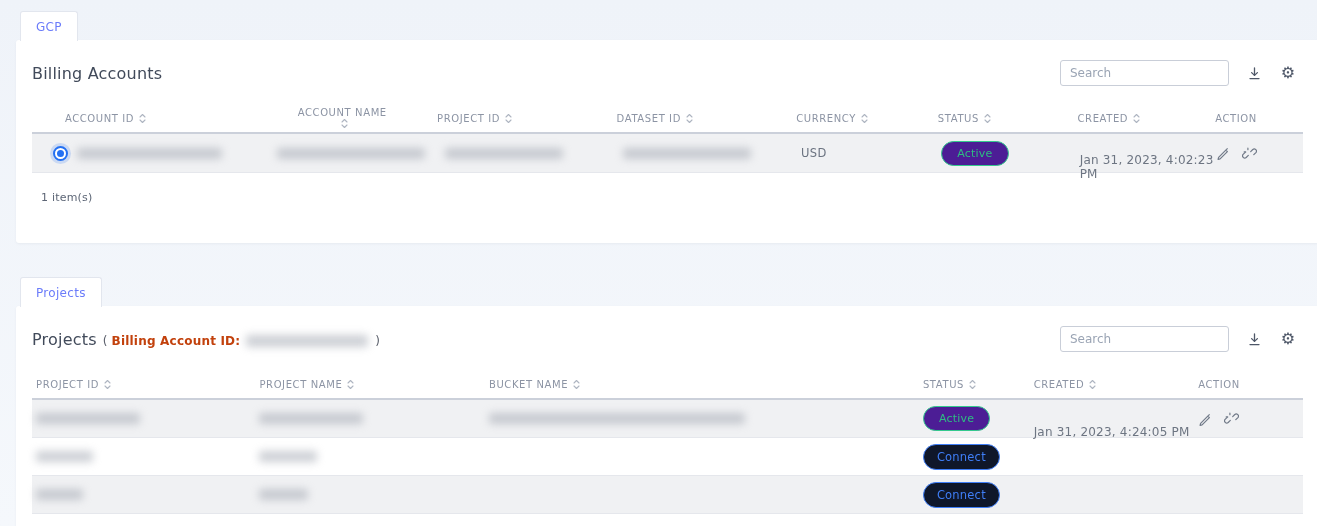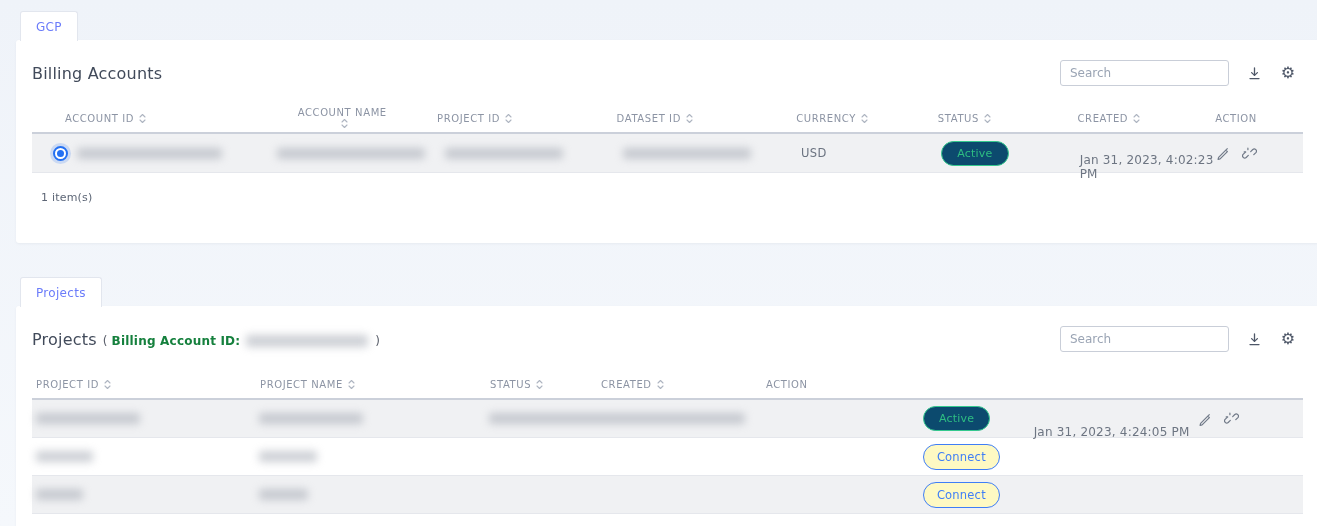--- a/index.html
+++ b/index.html
@@ -50,21 +50,21 @@
     display: flex;
     align-items: baseline;
   }
   .subtitle {
     font-size: 12px;
     color: #5a5f6b;
     margin-left: 6px;
     display: flex;
     align-items: center;
   }
-  .subtitle .bold { font-weight: bold; color: #15803d; margin: 0 6px 0 4px; }
+  .subtitle .bold { font-weight: bold; color: #c2410c; margin: 0 6px 0 4px; }
   .paren { color: #5a5f6b; font-size: 12px; }
   .head-right { display: flex; align-items: center; }
   .search-input {
     width: 169px;
     height: 26px;
     border: 1px solid #c9ced8;
     border-radius: 3px;
     font-size: 12px;
     padding: 0 9px;
     color: #4a5362;
@@ -146,31 +146,31 @@
     cursor: pointer;
   }
   .radio .dot { width: 7px; height: 7px; border-radius: 50%; background: #2470f2; }
   .pill {
     display: inline-flex;
     align-items: center;
     justify-content: center;
     border-radius: 15px;
     font-size: 11px;
     padding: 5px 15px;
-    background: #0c4a6e;
+    background: #4c1d95;
     letter-spacing: 0.2px;
   }
   .pill.active { border: 1px solid #34c98e; color: #2ebd82; }
   .btn-connect {
     display: inline-flex;
     align-items: center;
     justify-content: center;
     border: 1px solid #3f7ef7;
     color: #3f7ef7;
-    background: #fef9c3;
+    background: #0f172a;
     border-radius: 14px;
     font-size: 11.5px;
     padding: 5px 13px;
     cursor: pointer;
     font-family: inherit;
     letter-spacing: 0.2px;
   }
   .currency-text { font-size: 11.5px; letter-spacing: 0.4px; }
   .created-text { font-size: 12px; color: #6d7582; letter-spacing: 0.2px; margin-top: 27px; }
   .actions { display: flex; align-items: center; gap: 12px; }
@@ -366,20 +366,29 @@
     </div>
     <div class="th p-c1">
       <span>PROJECT NAME</span>
       <span class="sort">
           <svg width="7" height="11" viewBox="0 0 7 11" fill="none" stroke="#aeb5c1" stroke-width="1.1" stroke-linecap="round" stroke-linejoin="round">
             <path d="M1 4 3.5 1.5 6 4"></path>
             <path d="M1 7 3.5 9.5 6 7"></path>
           </svg>
         </span>
     </div>
+    <div class="th p-c2">
+      <span>BUCKET NAME</span>
+      <span class="sort">
+          <svg width="7" height="11" viewBox="0 0 7 11" fill="none" stroke="#aeb5c1" stroke-width="1.1" stroke-linecap="round" stroke-linejoin="round">
+            <path d="M1 4 3.5 1.5 6 4"></path>
+            <path d="M1 7 3.5 9.5 6 7"></path>
+          </svg>
+        </span>
+    </div>
     <div class="th p-c3">
       <span>STATUS</span>
       <span class="sort">
           <svg width="7" height="11" viewBox="0 0 7 11" fill="none" stroke="#aeb5c1" stroke-width="1.1" stroke-linecap="round" stroke-linejoin="round">
             <path d="M1 4 3.5 1.5 6 4"></path>
             <path d="M1 7 3.5 9.5 6 7"></path>
           </svg>
         </span>
     </div>
     <div class="th p-c4">

